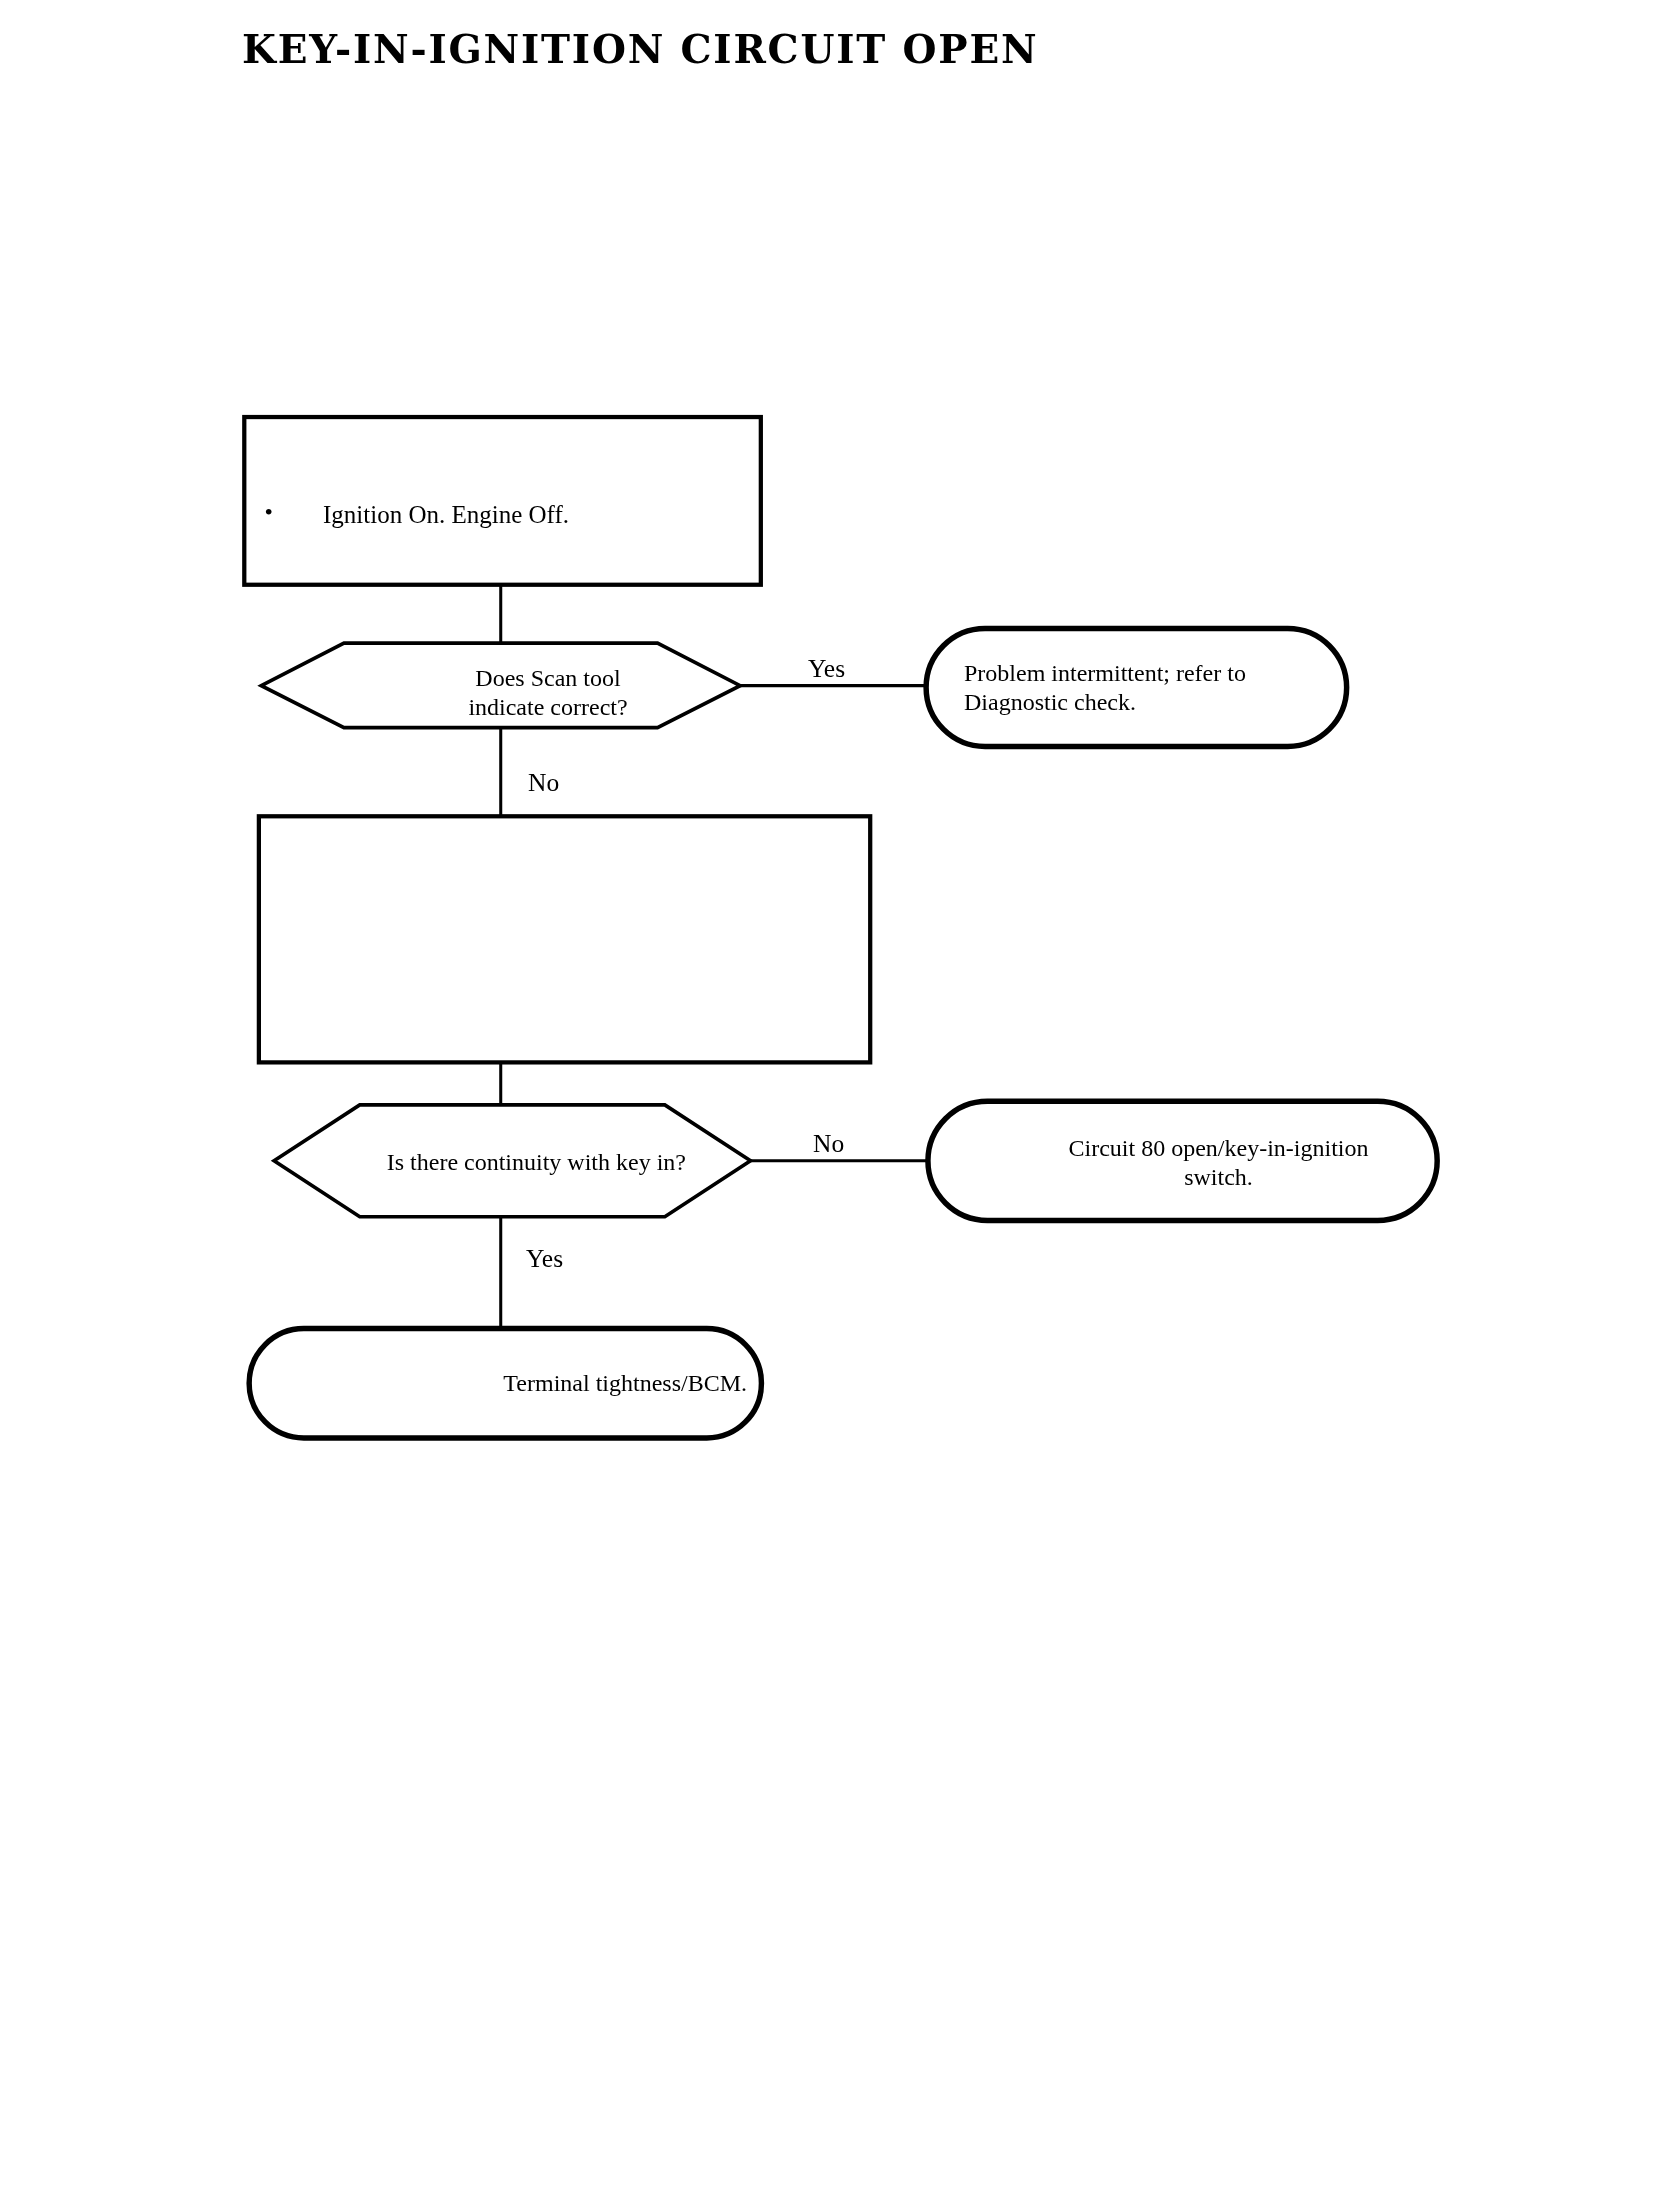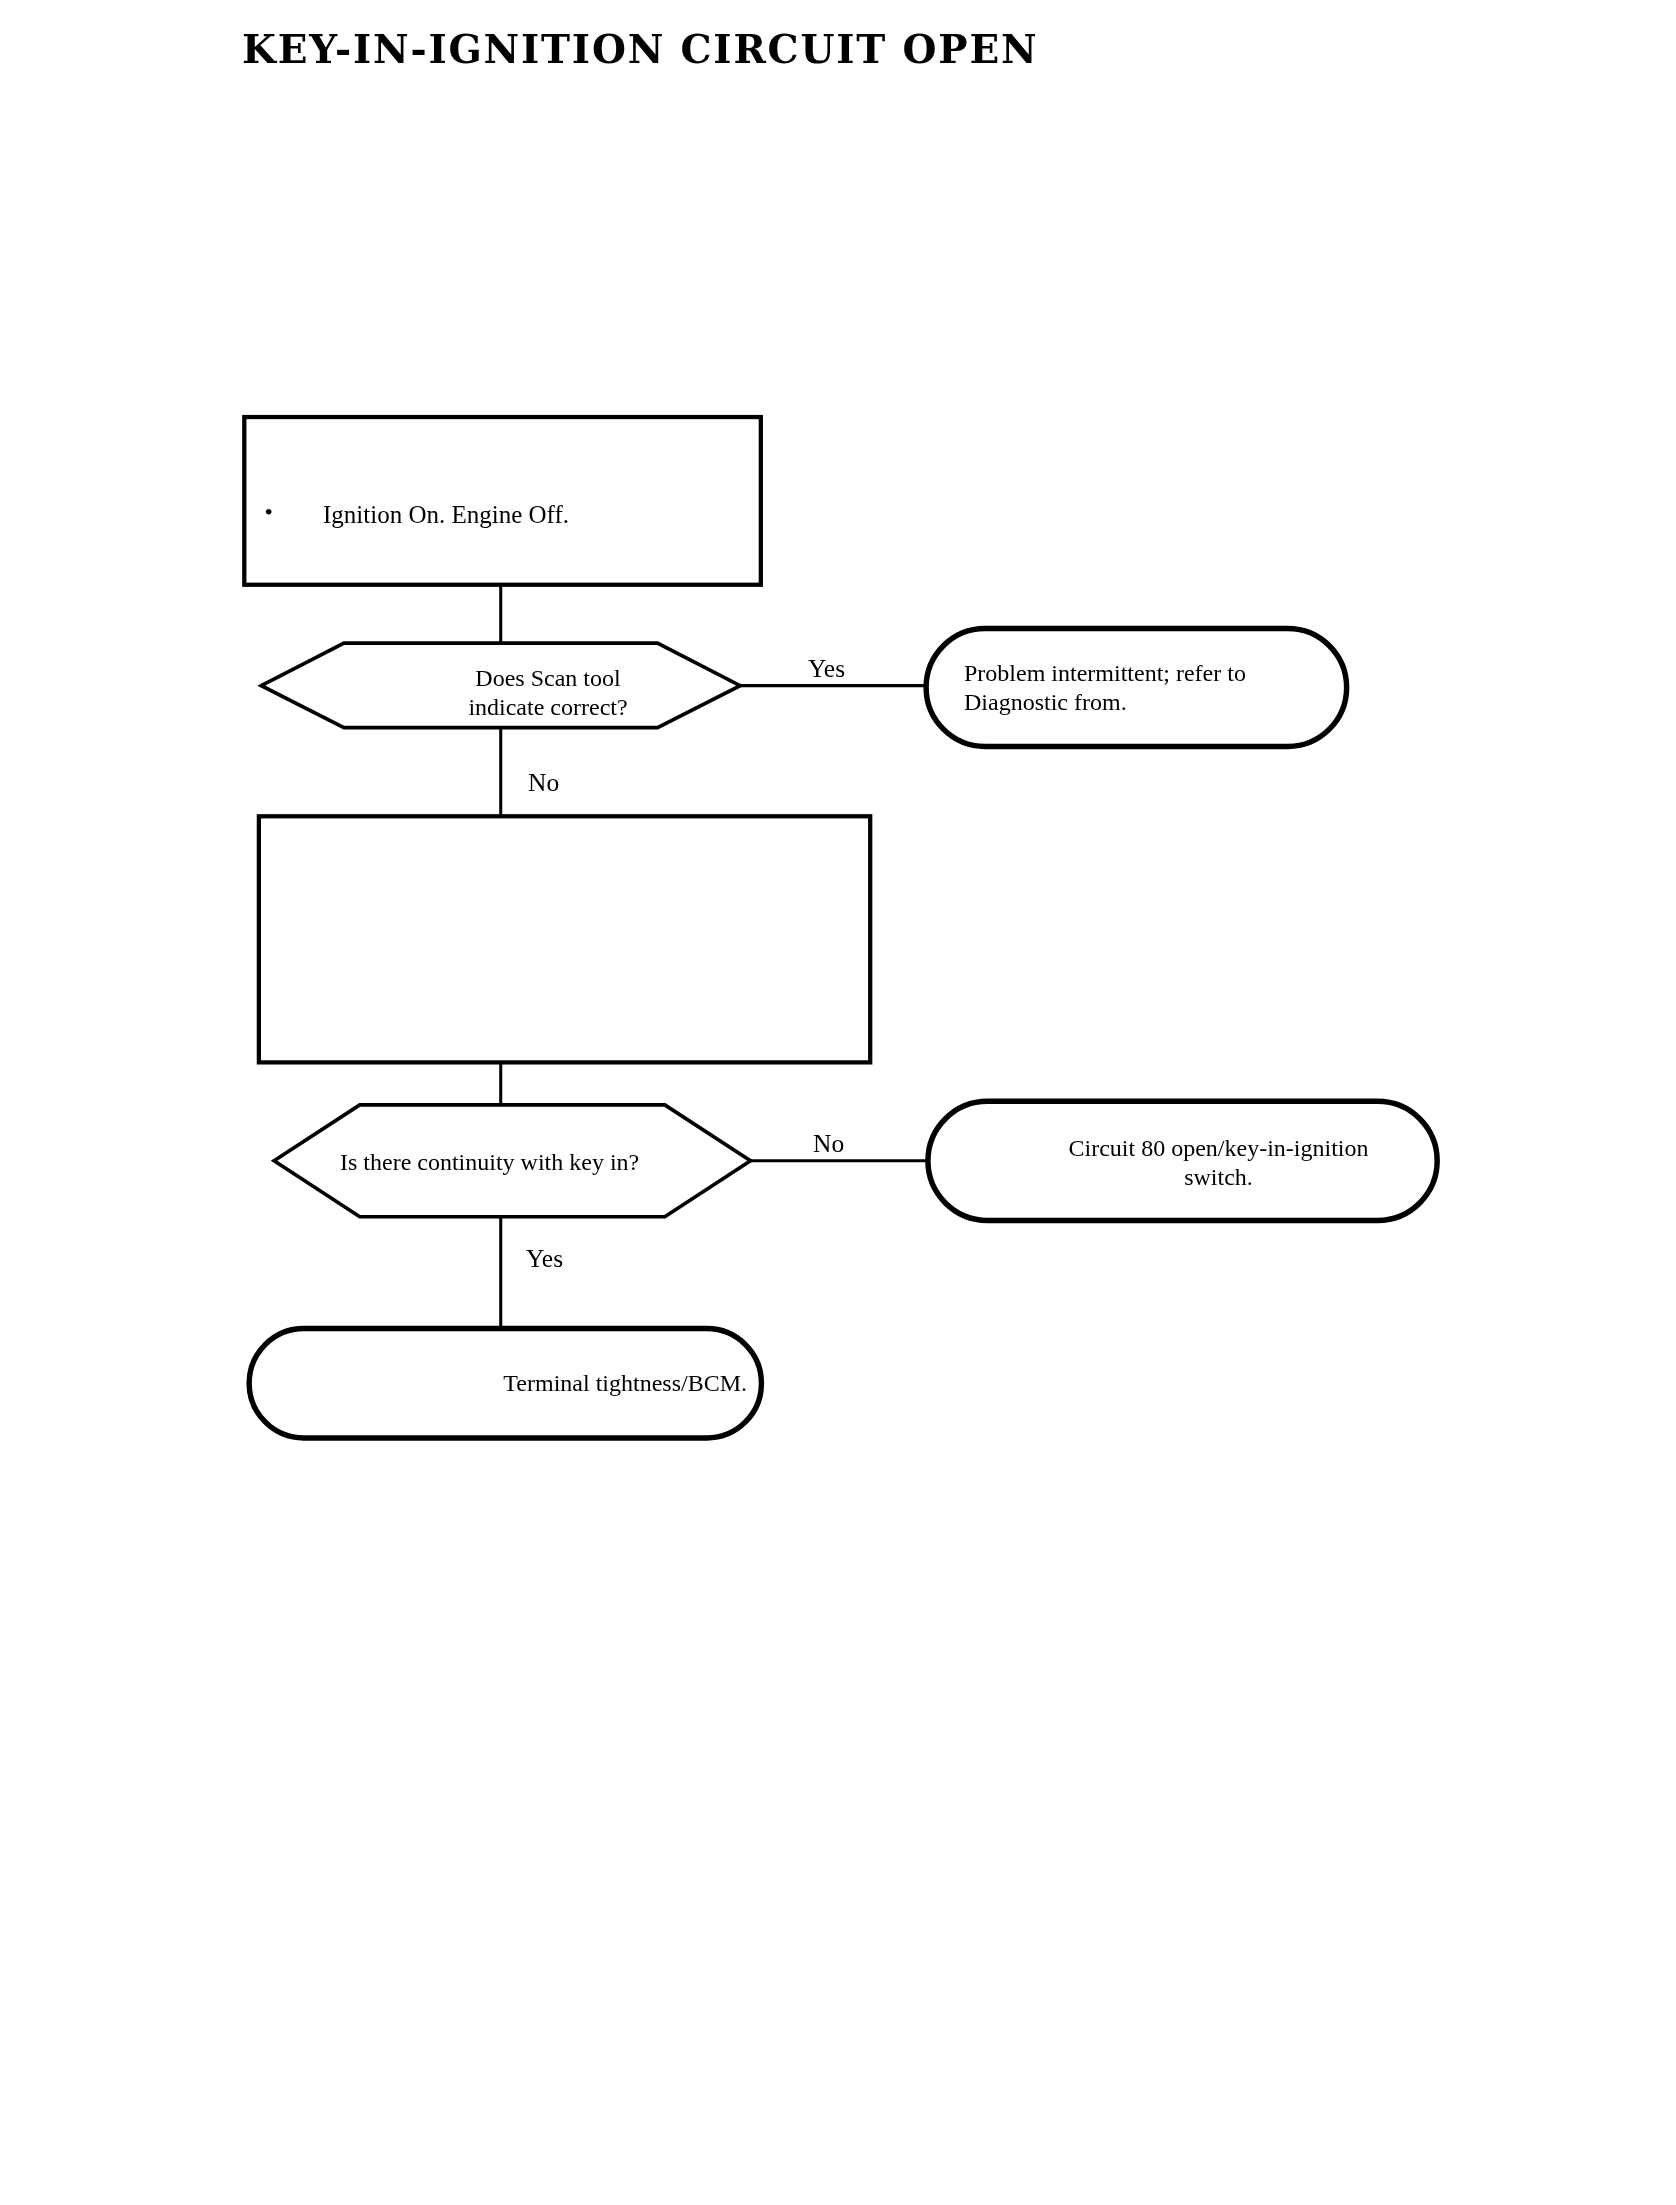--- a/index.html
+++ b/index.html
@@ -142,24 +142,24 @@
   </svg>
 
   <ul class="bullet-list" style="left:261px; top:460px; width:480px;margin-top:40px;">
     <li class="bullet-item" style="margin-bottom:12px;">Ignition On. Engine Off.</li>
   </ul>
 
   <div class="node-text" style="left:405px; top:664px; width:286px; text-align:center;">Does Scan tool
 indicate correct?</div>
 
   <div class="node-text" style="left:964px; top:659px; width:377px;">Problem intermittent; refer to
-Diagnostic from.</div>
+Diagnostic check.</div>
 
 
-  <div class="node-text" style="left:340px; top:1148px; width:346px; text-align:left;">Is there continuity with key in?</div>
+  <div class="node-text" style="left:340px; top:1148px; width:346px; text-align:right;">Is there continuity with key in?</div>
 
   <div class="node-text" style="left:1006px; top:1134px; width:425px;text-align:center;">Circuit 80 open/key-in-ignition
 switch.</div>
 
   <div class="node-text" style="left:261px; top:1369px; width:486px; text-align:right;">Terminal tightness/BCM.</div>
 
   <div class="edge-label" style="left:808px; top:654px;">Yes</div>
 
   <div class="edge-label" style="left:528px; top:768px;">No</div>
 

